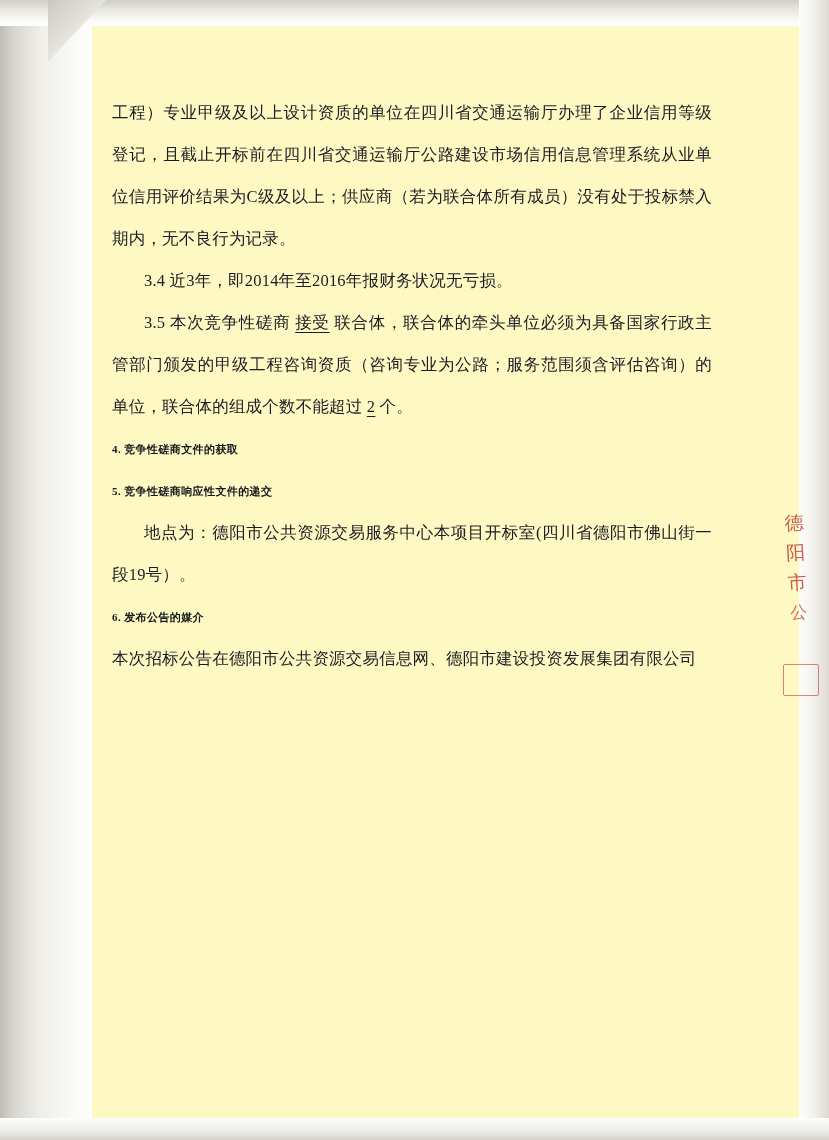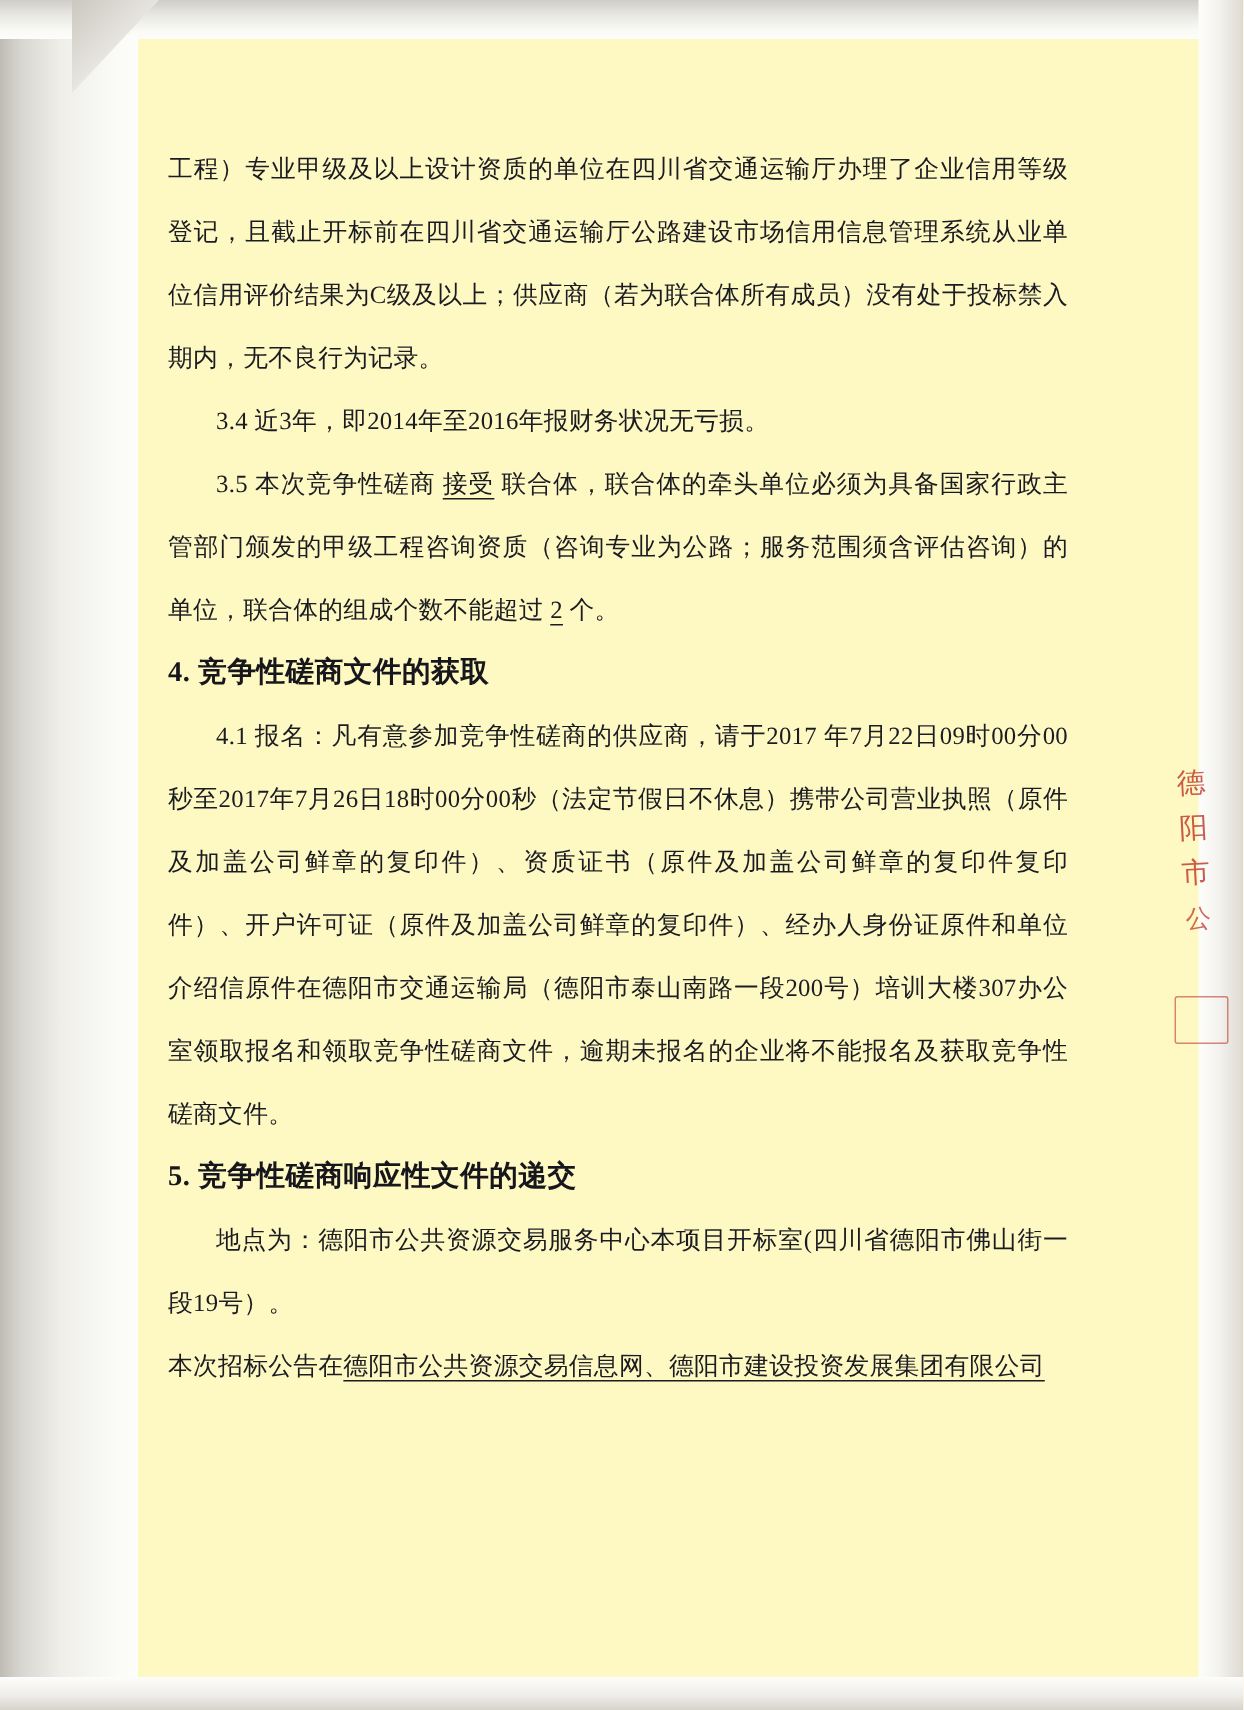--- a/index.html
+++ b/index.html
@@ -63,29 +63,28 @@
     color: #1b1b22;
     text-align: justify;
     text-justify: inter-ideograph;
     letter-spacing: 0.2px;
     margin: 0;
   }
   .indent {
     text-indent: 32px;
   }
   .heading {
-    font-size: 19px;
+    font-size: 11px;
     line-height: 42px;
     color: #16161c;
     font-weight: bold;
     margin: 0;
     letter-spacing: 0.4px;
   }
   .u {
-    text-decoration: underline;
     text-underline-offset: 4px;
   }
   .b-u {
     font-weight: normal;
     text-decoration: underline;
     text-underline-offset: 4px;
   }
   .seal {
     position: absolute;
     right: 8px;
@@ -132,29 +131,29 @@
 
     <p class="para">工程）专业甲级及以上设计资质的单位在四川省交通运输厅办理了企业信用等级登记，且截止开标前在四川省交通运输厅公路建设市场信用信息管理系统从业单位信用评价结果为C级及以上；供应商（若为联合体所有成员）没有处于投标禁入期内，无不良行为记录。</p>
 
     <p class="para indent">3.4 近3年，即2014年至2016年报财务状况无亏损。</p>
 
     <p class="para indent"><span>3.5 本次竞争性磋商 </span><span class="b-u">接受</span><span> 联合体，联合体的牵头单位必须为具备国家行政主管部门颁发的甲级工程咨询资质（咨询专业为公路；服务范围须含评估咨询）的单位，联合体的组成个数不能超过 </span><span class="b-u">2</span><span> 个。</span></p>
 
 
     <h2 class="heading">4. 竞争性磋商文件的获取</h2>
 
-    <p class="para indent">4.1 报名：凡有意参加竞争性磋商的供应商，请于2017 年7月22日09时00分00秒至2017年7月26日18时00分00秒（法定节假日不休息）携带公司营业执照（原件及加盖公司鲜章的复印件）、资质证书（原件及加盖公司鲜章的复印件复印件）、开户许可证（原件及加盖公司鲜章的复印件）、经办人身份证原件和单位介绍信原件在德阳市交通运输局（德阳市泰山南路一段200号）培训大楼307办公室领取报名和领取竞争性磋商文件，逾期未报名的企业将不能报名及获取竞争性磋商文件。</p>
 
 
     <h2 class="heading">5. 竞争性磋商响应性文件的递交</h2>
 
 
     <p class="para indent">地点为：德阳市公共资源交易服务中心本项目开标室(四川省德阳市佛山街一段19号）。</p>
 
 
+    <h2 class="heading">6. 发布公告的媒介</h2>
 
     <p class="para"><span>本次招标公告在</span><span class="u">德阳市公共资源交易信息网、德阳市建设投资发展集团有限公司</span></p>
 
   </div>
 
   <div class="seal">
     <span>德</span><br>
     <span>阳</span><br>
     <span>市</span>
     <span class="mark">公</span>

